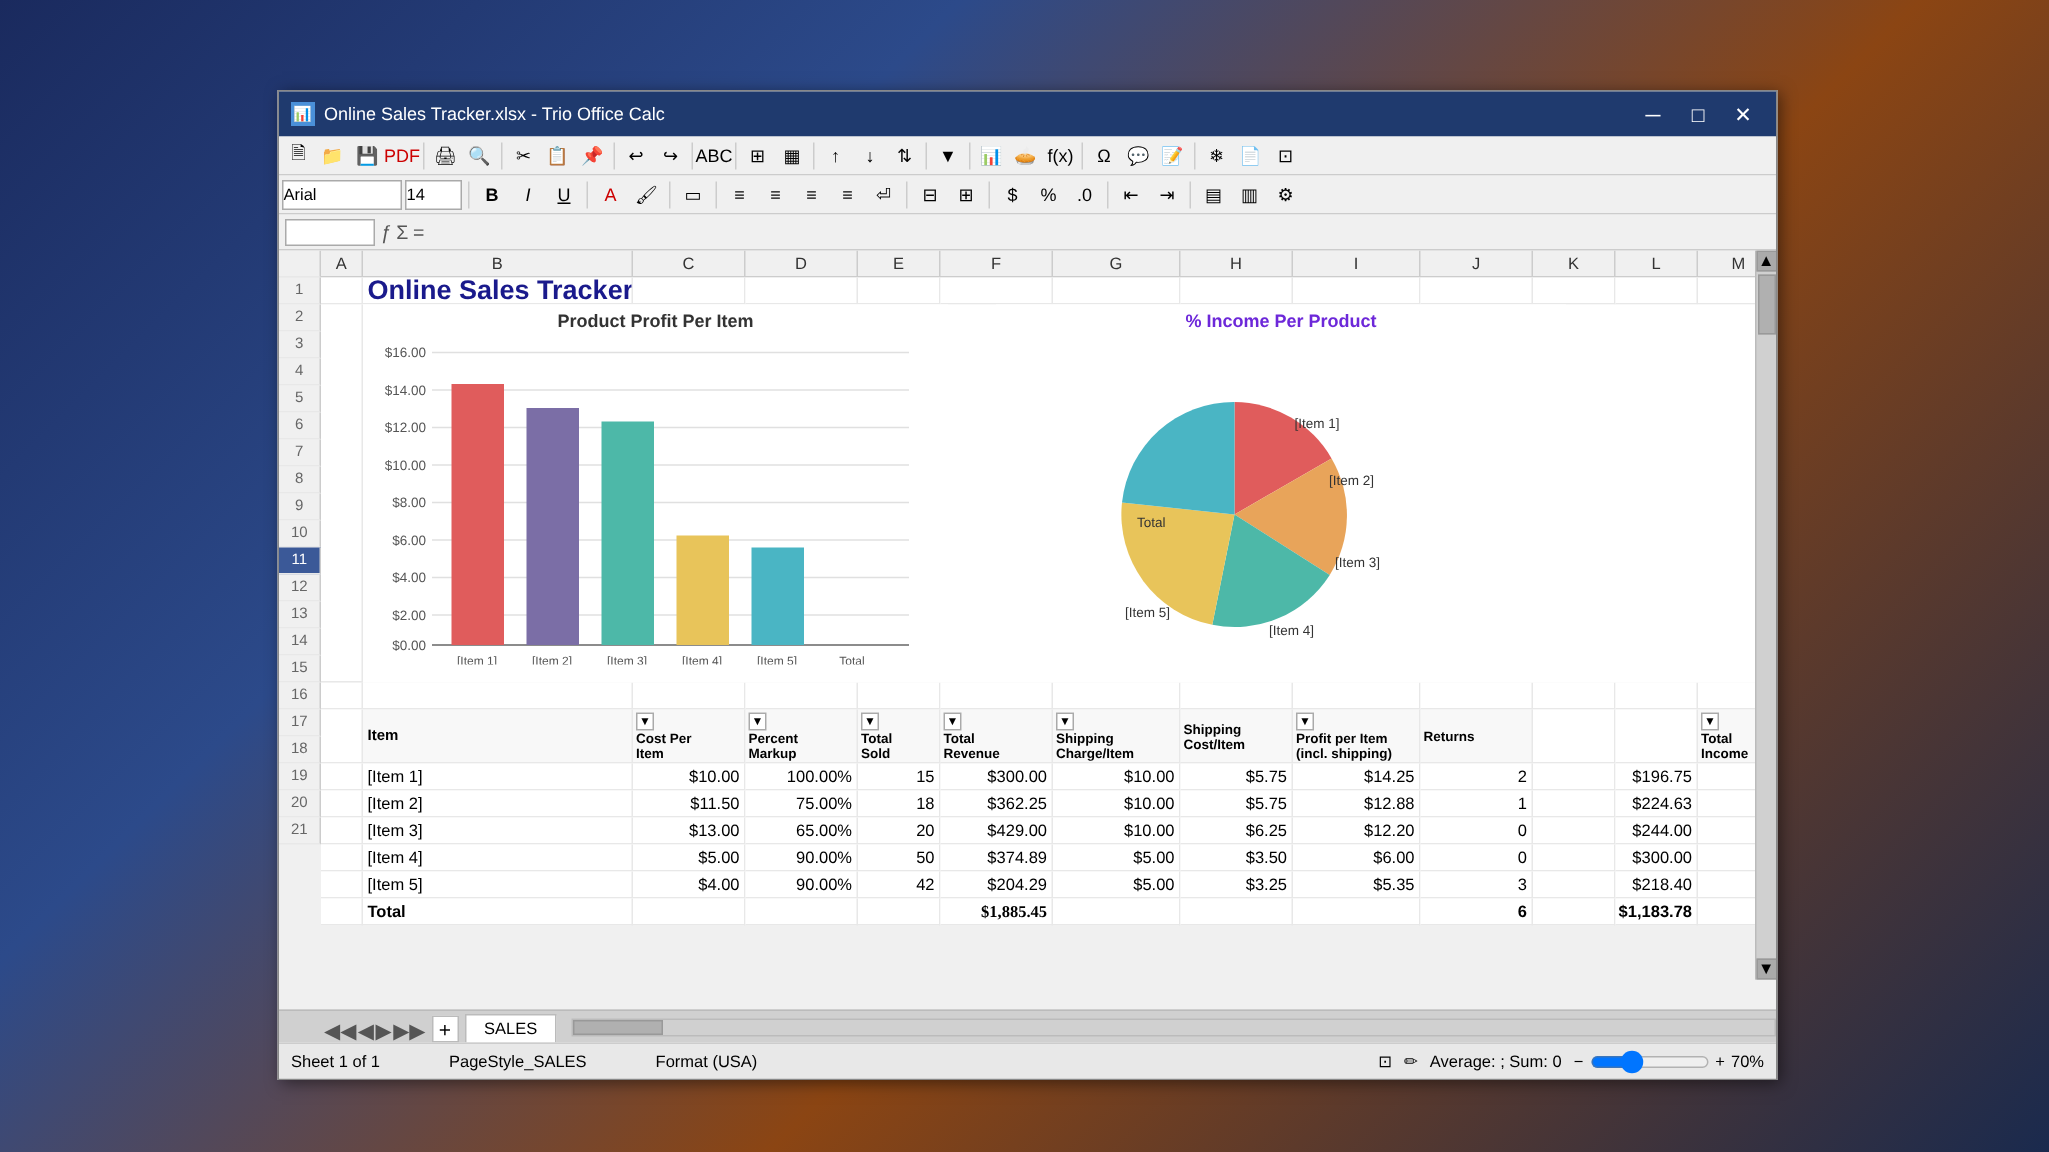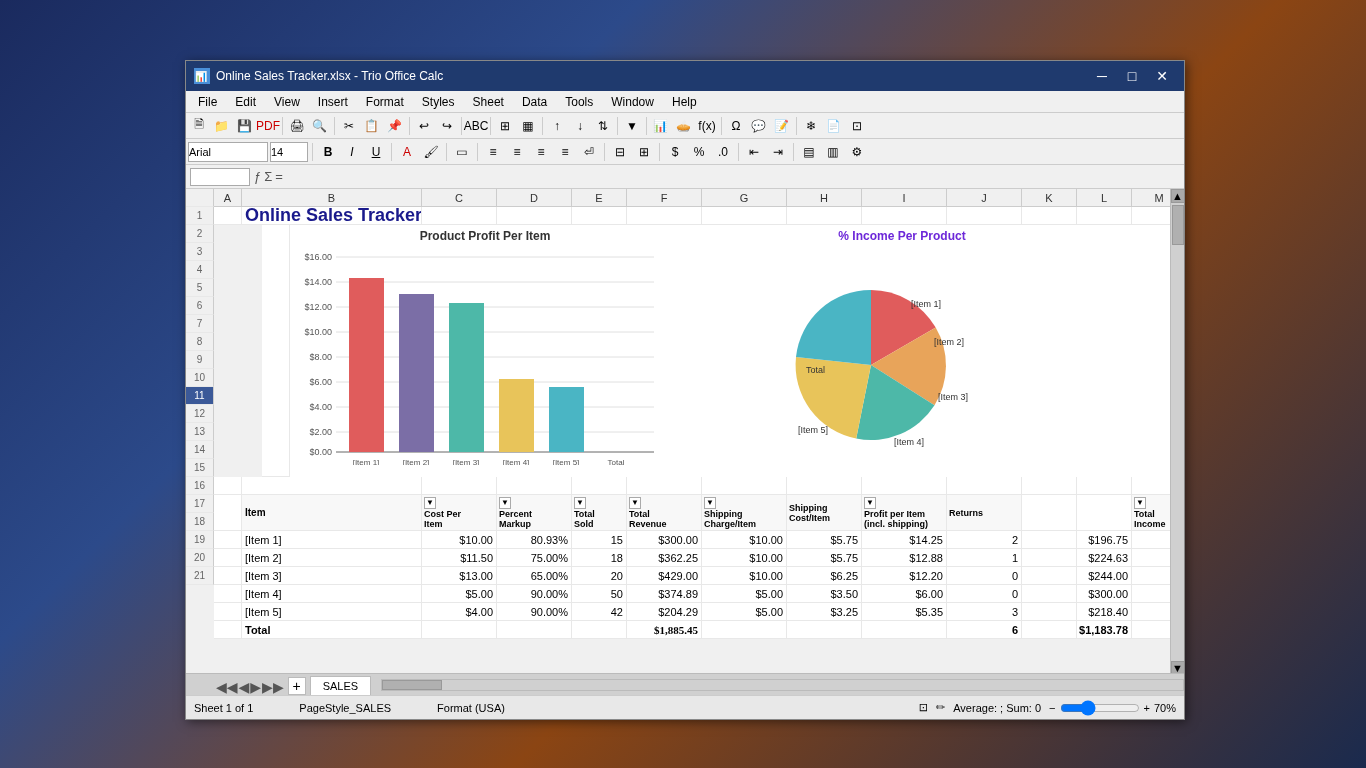--- a/index.html
+++ b/index.html
@@ -90,33 +90,20 @@
       <div class="title-icon">📊</div>
       <span>Online Sales Tracker.xlsx - Trio Office Calc</span>
     </div>
     <div class="title-controls">
       <div class="title-btn">─</div>
       <div class="title-btn">□</div>
       <div class="title-btn close">✕</div>
     </div>
   </div>
 
-  <div class="menu-bar">
-    <span class="menu-item">File</span>
-    <span class="menu-item">Edit</span>
-    <span class="menu-item">View</span>
-    <span class="menu-item">Insert</span>
-    <span class="menu-item">Format</span>
-    <span class="menu-item">Styles</span>
-    <span class="menu-item">Sheet</span>
-    <span class="menu-item">Data</span>
-    <span class="menu-item">Tools</span>
-    <span class="menu-item">Window</span>
-    <span class="menu-item">Help</span>
-  </div>
 
   <div class="toolbar-row">
     <div class="toolbar-btn">🗎</div>
     <div class="toolbar-btn">📁</div>
     <div class="toolbar-btn">💾</div>
     <div class="toolbar-btn" style="color:#c00">PDF</div>
     <div class="toolbar-sep"></div>
     <div class="toolbar-btn">🖨</div>
     <div class="toolbar-btn">🔍</div>
     <div class="toolbar-sep"></div>
@@ -253,21 +240,21 @@
           <div class="cell c-G"></div>
           <div class="cell c-H"></div>
           <div class="cell c-I"></div>
           <div class="cell c-J"></div>
           <div class="cell c-K"></div>
           <div class="cell c-L"></div>
           <div class="cell c-M"></div>
 
         </div>
 
-        <div style="position:relative; height:252px; display:flex;margin-left:48px;">
+        <div style="position:relative; height:252px; display:flex;">
 
           <div style="position:absolute; top:0; left:0; right:0; bottom:0; display:flex; flex-direction:column;">
             <div style="display:flex; flex:1;">
               <div class="cell c-A" style="height:100%; border-right:1px solid #e8e8e8;"></div>
               <div style="flex:1; background:white; border-right:1px solid #e8e8e8;"></div>
             </div>
           </div>
 
           <div style="position:absolute; top:0; left:28px; width:390px; height:250px; background:white; padding:4px;">
             <div style="text-align:center; font-size:12px; font-weight:bold; color:#333; margin-bottom:2px;">Product Profit Per Item</div>
@@ -408,21 +395,21 @@
             </div>
             <span>Total<br>Income</span>
           </div>
 
         </div>
 
         <div class="data-row">
           <div class="cell c-A"></div>
           <div class="cell c-B">[Item 1]</div>
           <div class="cell c-C cell-right">$10.00</div>
-          <div class="cell c-D cell-right">80.93%</div>
+          <div class="cell c-D cell-right">100.00%</div>
           <div class="cell c-E cell-right">15</div>
           <div class="cell c-F cell-right">$300.00</div>
           <div class="cell c-G cell-right">$10.00</div>
           <div class="cell c-H cell-right">$5.75</div>
           <div class="cell c-I cell-right">$14.25</div>
           <div class="cell c-J cell-right">2</div>
           <div class="cell c-K"></div>
           <div class="cell c-L cell-right">$196.75</div>
           <div class="cell c-M"></div>
 

